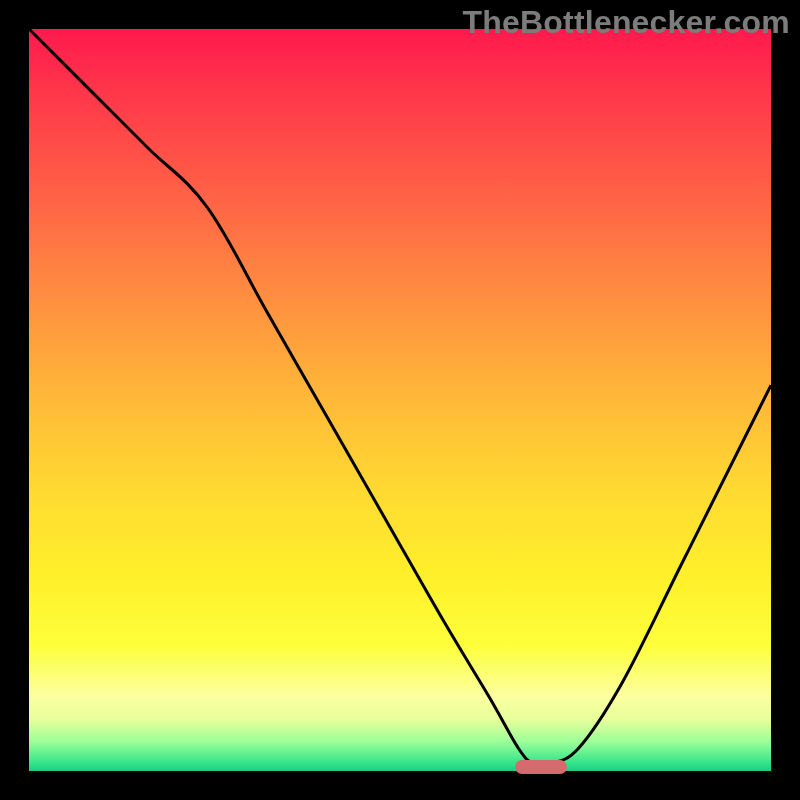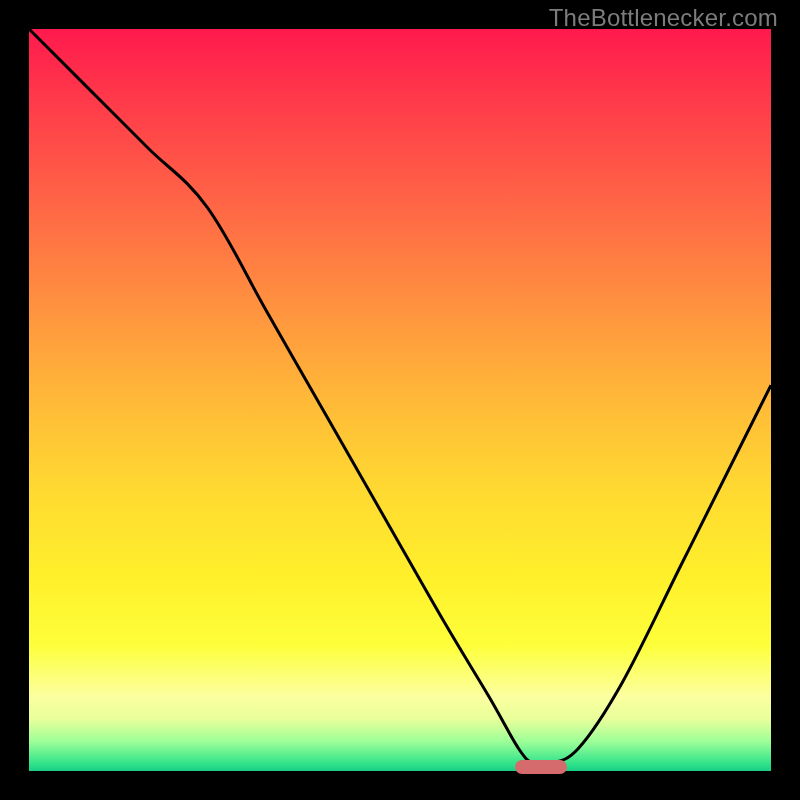--- a/index.html
+++ b/index.html
@@ -28,24 +28,24 @@
       #fcffa0 90%,
       #e8ff9a 93%,
       #9eff98 96%,
       #31e38a 99%,
       #19cf86 100%
     );
   }
   .watermark {
     position: absolute;
     top: 4px;
-    right: 22px;
+    right: 10px;
     font-family: Arial, Helvetica, sans-serif;
-    font-size: 24px;
-    font-weight: 400;
+    font-size: 32px;
+    font-weight: 700;
     color: #7c7c7c;
     letter-spacing: 0.2px;
   }
   svg.curve {
     position: absolute;
     left: 0;
     top: 0;
     width: 742px;
     height: 742px;
   }

